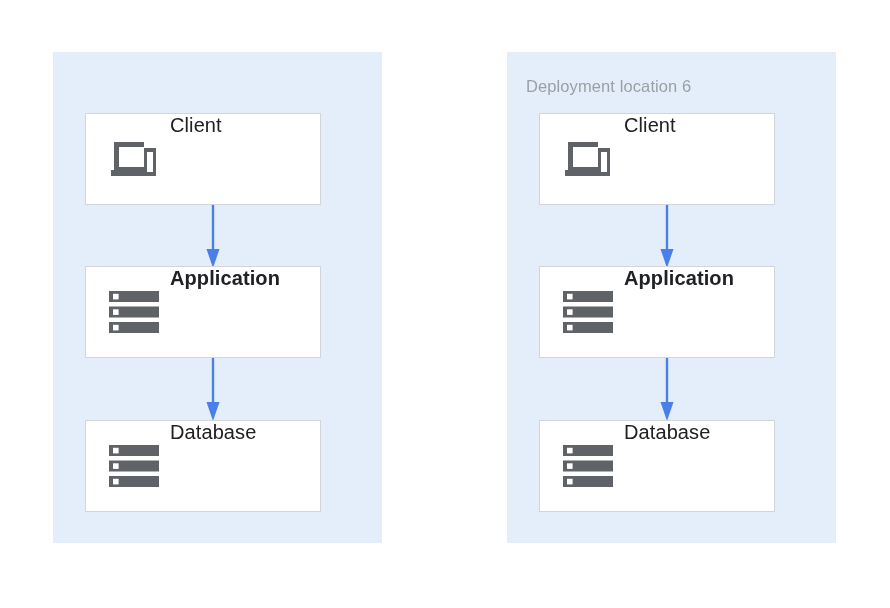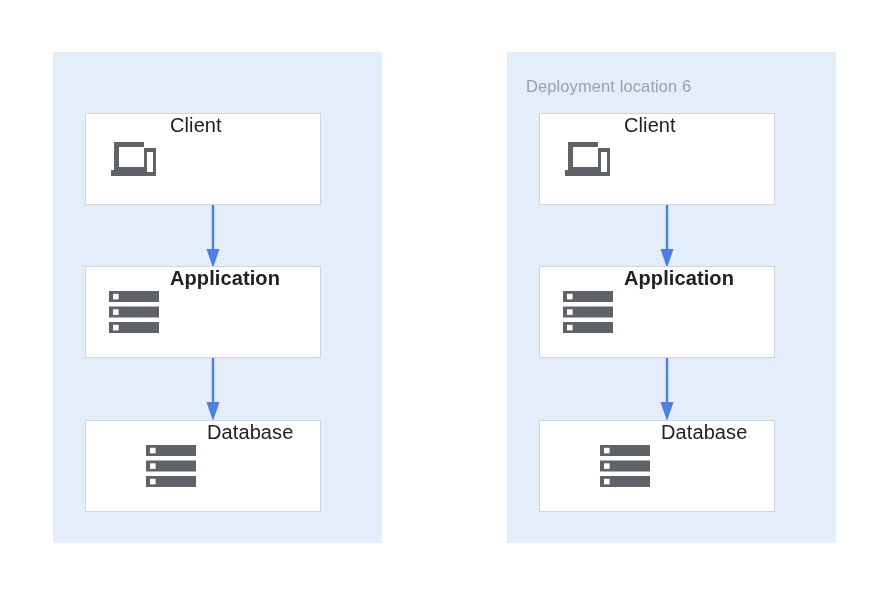--- a/index.html
+++ b/index.html
@@ -50,21 +50,21 @@
     width: 236px;
     height: 92px;
     background: #ffffff;
     border: 1px solid #d3d6d9;
     box-sizing: border-box;
     display: flex;
     z-index: 3;
   }
   .node.client      { top: 61px; }
   .node.application { top: 214px; font-weight: bold; }
-  .node.database    { top: 368px; padding-left: 37px; }
+  .node.database    { top: 368px; }
 
   .node-icon {
     width: 60px;
     margin-left: 18px;
     margin-right: 6px;
     display: flex;
     align-items: center;
     justify-content: center;
     flex: none;
   }

